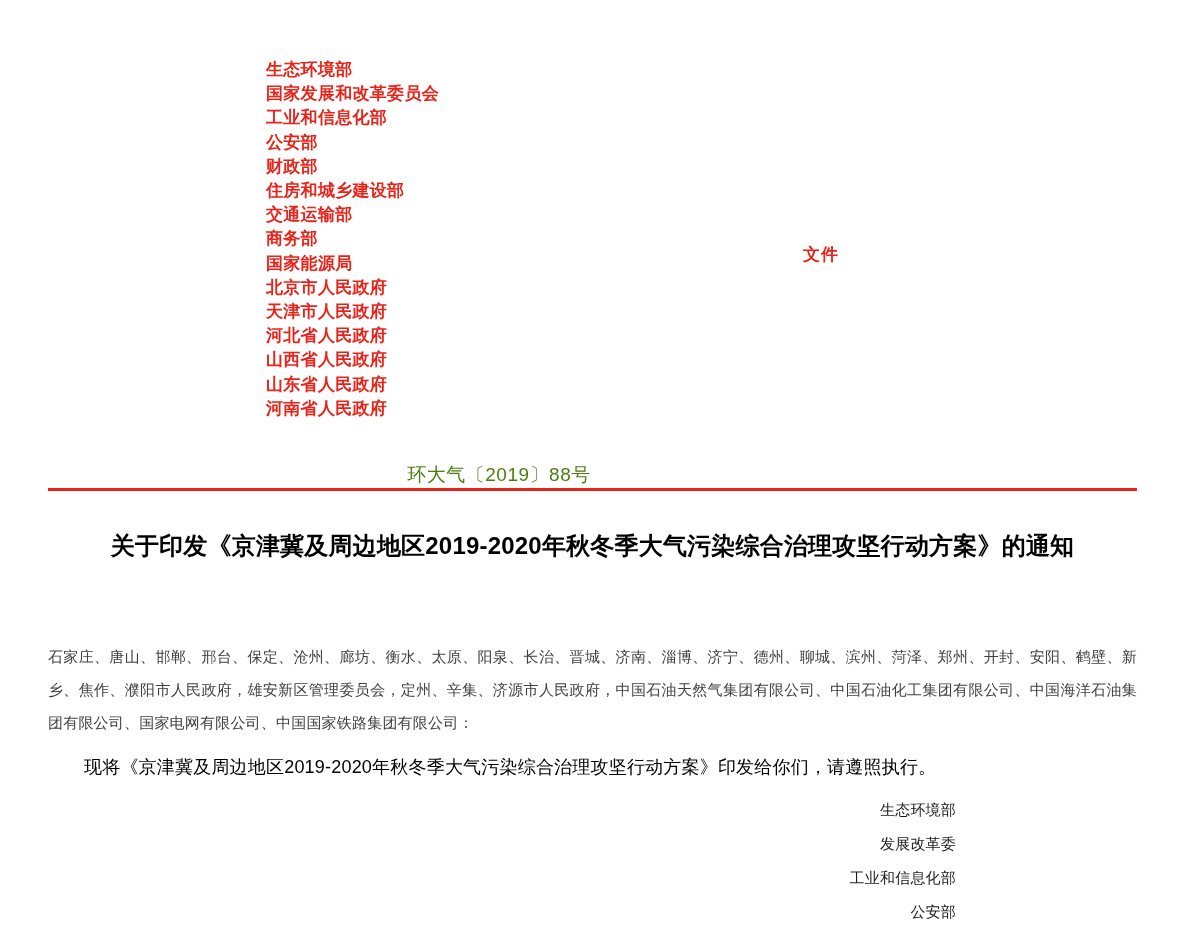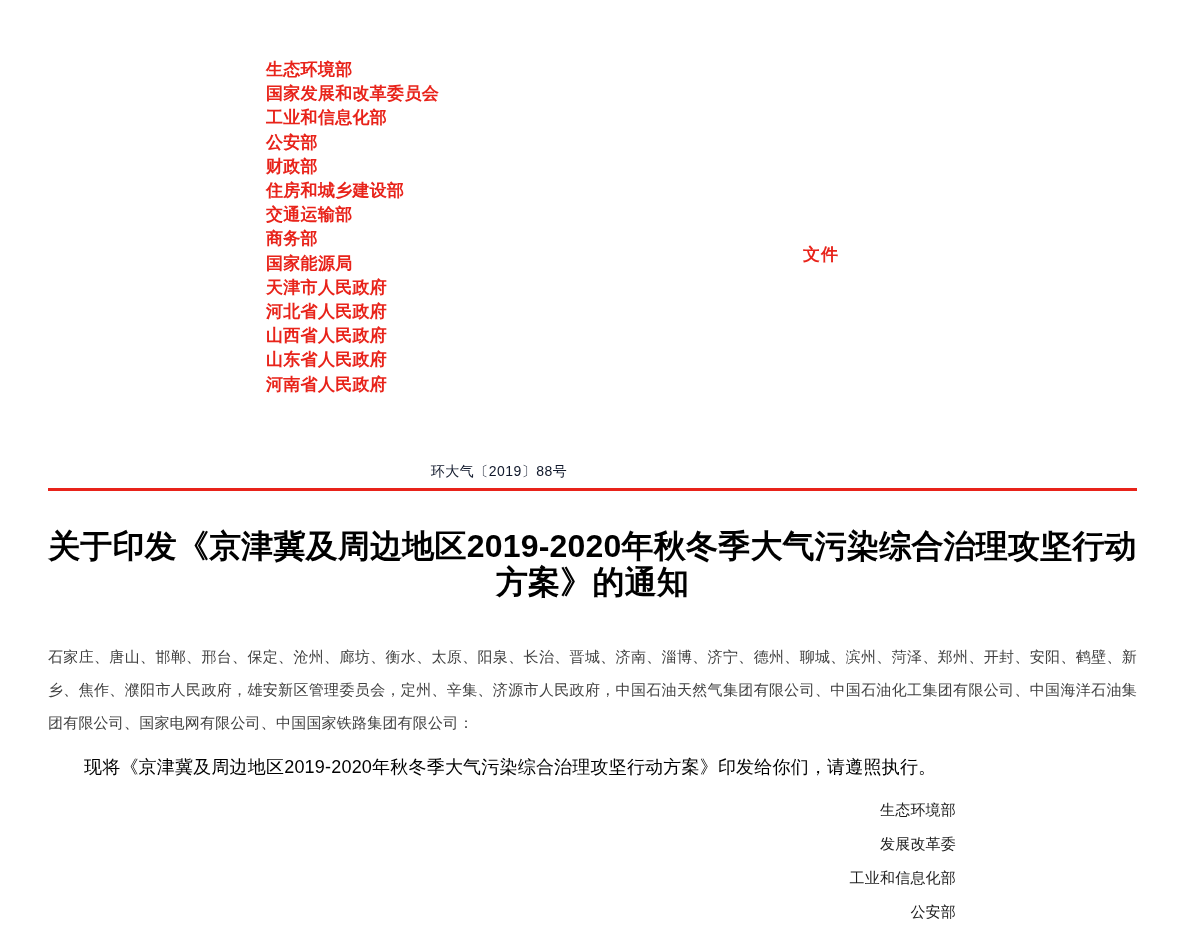--- a/index.html
+++ b/index.html
@@ -55,41 +55,41 @@
 
   
   .docnum-wrap {
     position: absolute;
     left: 0;
     top: 462px;
     width: 100%;
     text-align: center;
   }
   .docnum {
-    font-size: 14px;
-    color: #0f172a;
+    font-size: 19px;
+    color: #4d7c0f;
     letter-spacing: 0.5px;
   }
   .red-rule {
     position: absolute;
     left: 48px;
     top: 488px;
     width: 1089px;
     height: 2.5px;
     background: #e8231a;
   }
 
   
   .title {
     position: absolute;
     left: 48px;
     top: 528px;
     width: 1089px;
     text-align: center;
-    font-size: 32px;
+    font-size: 24px;
     font-weight: bold;
     line-height: 36px;
     color: #000000;
     letter-spacing: 0.2px;
   }
 
   
   .body-block {
     position: absolute;
     left: 48px;
@@ -135,20 +135,21 @@
     <div class="issuers">
       <div class="issuer-line">生态环境部</div>
       <div class="issuer-line">国家发展和改革委员会</div>
       <div class="issuer-line">工业和信息化部</div>
       <div class="issuer-line">公安部</div>
       <div class="issuer-line">财政部</div>
       <div class="issuer-line">住房和城乡建设部</div>
       <div class="issuer-line">交通运输部</div>
       <div class="issuer-line">商务部</div>
       <div class="issuer-line">国家能源局</div>
+      <div class="issuer-line">北京市人民政府</div>
       <div class="issuer-line">天津市人民政府</div>
       <div class="issuer-line">河北省人民政府</div>
       <div class="issuer-line">山西省人民政府</div>
       <div class="issuer-line">山东省人民政府</div>
       <div class="issuer-line">河南省人民政府</div>
     </div>
     <div class="doc-word">文件</div>
   </div>
 
   <div class="docnum-wrap">

